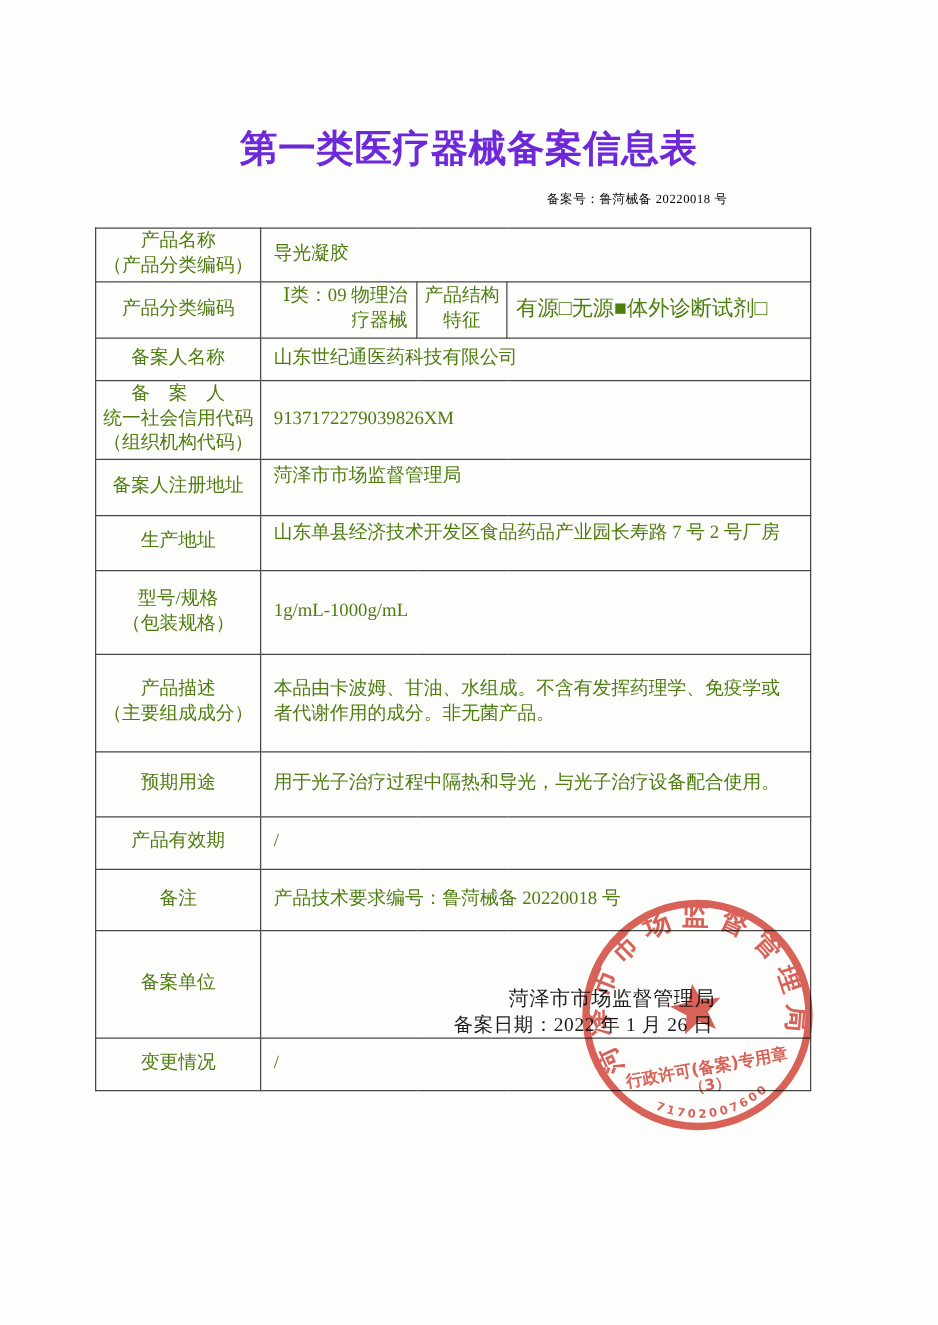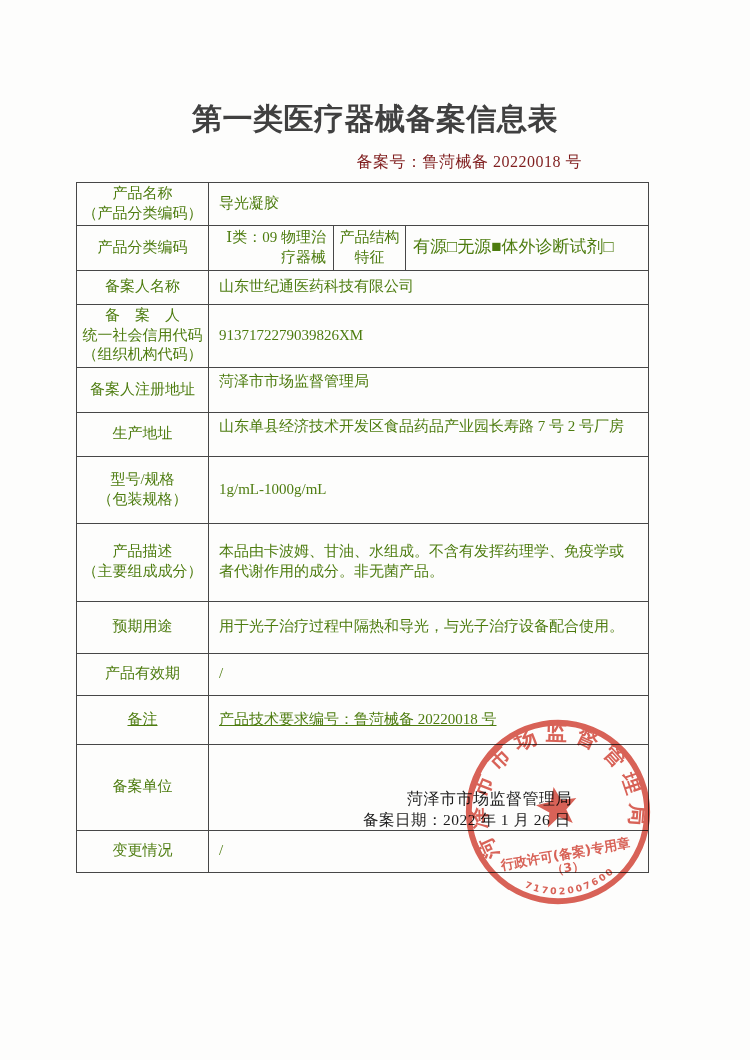--- a/index.html
+++ b/index.html
@@ -9,42 +9,42 @@
     width:750px;height:1060px;
     background:#fdfdfc;
     overflow:hidden;
     font-family:"Liberation Serif","DejaVu Serif",serif;
     color:#1e1e1e;
   }
   .title{
     position:absolute;top:99px;left:0;width:750px;
     margin:0;text-align:center;
     font-family:"DejaVu Sans","Liberation Sans",sans-serif;
-    font-weight:bold;font-size:30px;letter-spacing:0.5px;color:#404040;
+    font-weight:bold;font-size:30px;letter-spacing:0.5px;color:#6d28d9;
   }
   .record-no{
     position:absolute;top:152px;right:168px;
-    font-size:16px;letter-spacing:0.5px;color:#7f1d1d;
+    font-size:10px;letter-spacing:0.5px;color:#000000;
   }
   table.doc-table{
     position:absolute;left:76px;top:182px;
     width:572px;border-collapse:collapse;table-layout:fixed;
     font-size:15px;line-height:1.32;color:#4d7c0f;
   }
   .doc-table td{border:1.5px solid #474747;overflow:hidden;}
   .lbl{text-align:center;vertical-align:middle;padding:1px 2px;}
   .lbl .lline{display:block;}
   .val{text-align:left;vertical-align:middle;padding:2px 10px;}
   .val.vtop{vertical-align:top;padding-top:4px;}
   .val2a{text-align:right;vertical-align:middle;padding:2px 7px;}
   .val2b{text-align:left;vertical-align:middle;padding:2px 7px;font-size:17px;}
   tr.r0{height:39px;}  tr.r1{height:45px;}  tr.r2{height:34px;}
   tr.r3{height:63px;}  tr.r4{height:45px;}  tr.r5{height:44px;}
   tr.r6{height:67px;}  tr.r7{height:78px;padding-left:46px;}  tr.r8{height:52px;}
-  tr.r9{height:42px;}  tr.r10{height:49px;text-decoration:underline;} tr.r11{height:86px;}
+  tr.r9{height:42px;}  tr.r10{height:49px;} tr.r11{height:86px;}
   tr.r12{height:42px;}
   .filing-org{
     position:absolute;left:407px;top:789px;
     font-size:16px;color:#1c1c1c;letter-spacing:0.5px;
   }
   .filing-date{
     position:absolute;left:363px;top:810px;
     font-size:15.5px;color:#1c1c1c;letter-spacing:0.5px;
   }
   .stamp{

